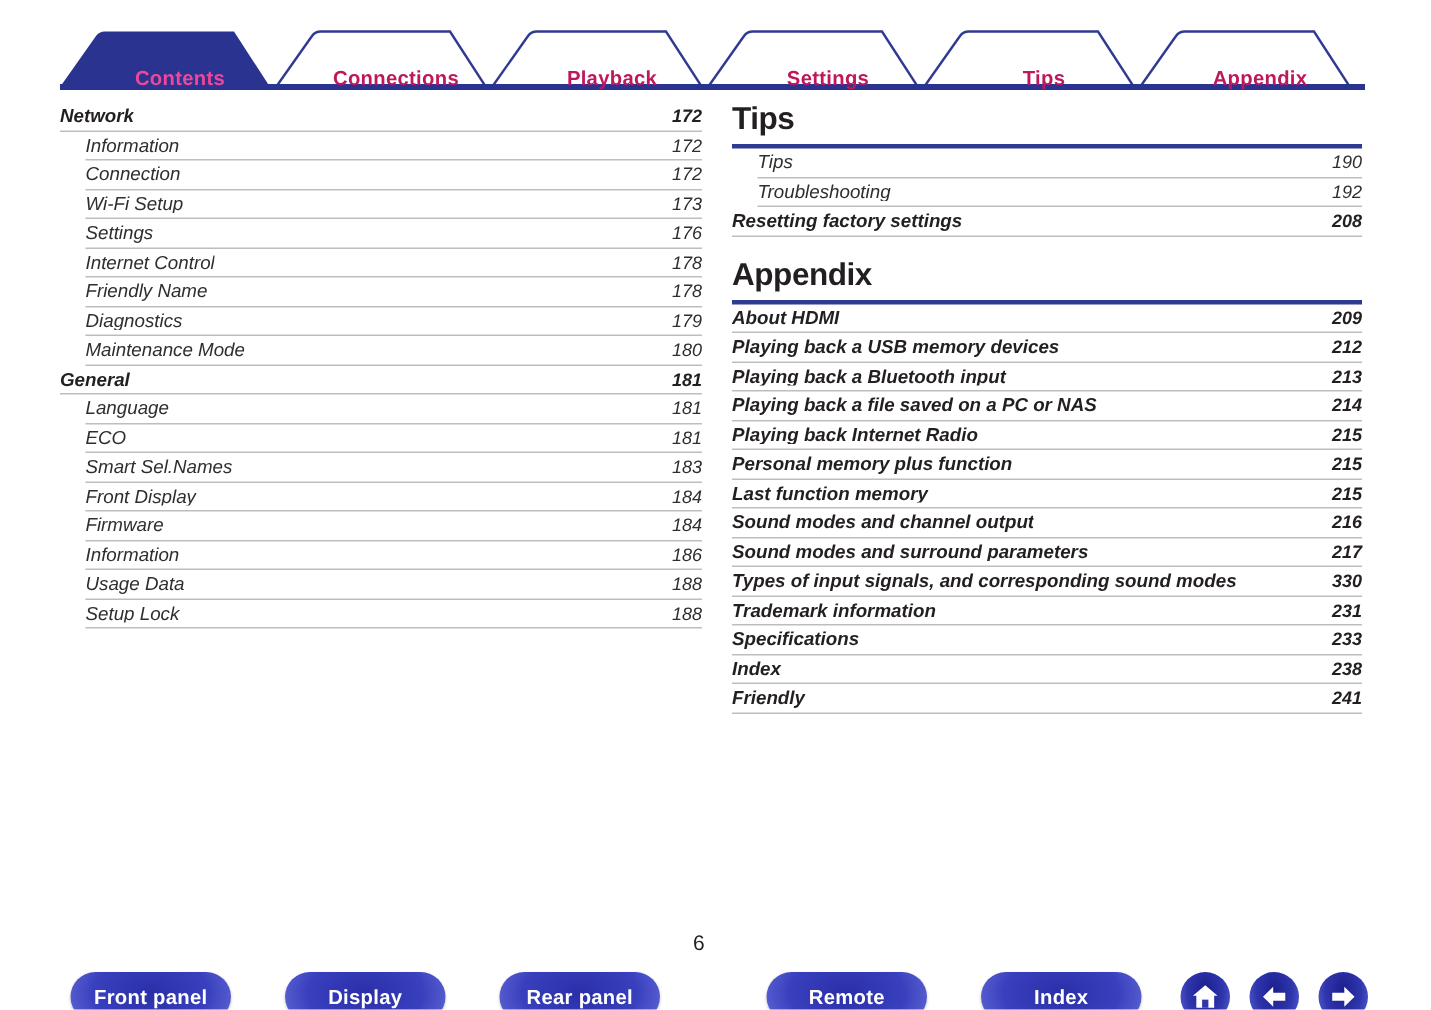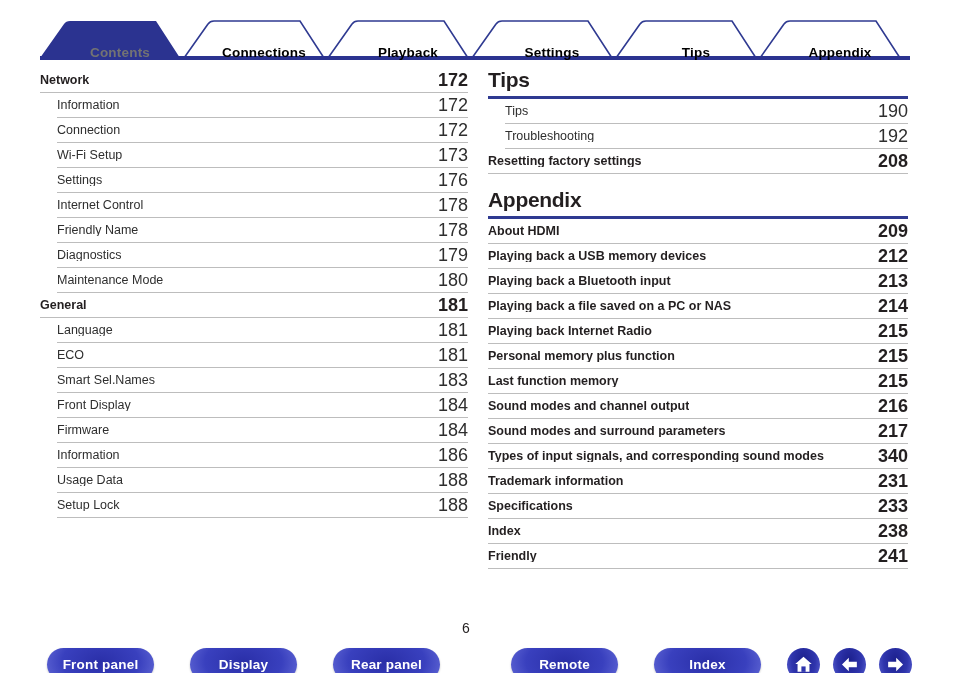--- a/index.html
+++ b/index.html
@@ -19,24 +19,24 @@
   #tabbar svg{display:block;}
   .tab-label{
     position:absolute;
     font-size:13.5px;
     font-weight:bold;
     letter-spacing:.2px;
     text-align:center;
     top:34px;
     transform:translateY(-50%);
     white-space:nowrap;
-    color:#000000;
+    color:#be185d;
     cursor:pointer;
   }
-  .tab-label.active{color:#737373;}
+  .tab-label.active{color:#ec4899;}
 
   
   .col{
     position:absolute;
     top:68px;
   }
   #col-left{left:40px;width:428px;}
   #col-right{left:488px;width:420px;}
 
   .sect-title{
@@ -47,34 +47,35 @@
     margin:0 0 5px 0;
     line-height:1.1;
   }
   .sect-rule{
     height:3px;background:#2f3a91;width:100%;margin-bottom:0px;
   }
 
   
   .row{
     display:flex;
-    align-items:center;
+    align-items:flex-start;
     justify-content:space-between;
     border-bottom:1px solid #bdbdbd;
     line-height:1;
     padding:3px 0 3px 0;
     box-sizing:border-box;
+    font-style:italic;
   }
   .row .t{
     font-size:12.5px;
     white-space:nowrap;
     overflow:hidden;
   }
   .row .p{
-    font-size:18px;
+    font-size:12px;
     padding-left:10px;
     flex:0 0 auto;
   }
   .row.lvl1{
     font-weight:bold;
     margin-left:0;
   }
   .row.lvl1 .t,.row.lvl1 .p{font-weight:bold;}
   .row.lvl2{
     margin-left:17px;
@@ -273,21 +274,21 @@
   <div class="row lvl1">
     <span class="t">Sound modes and channel output</span>
     <span class="p">216</span>
   </div>
   <div class="row lvl1">
     <span class="t">Sound modes and surround parameters</span>
     <span class="p">217</span>
   </div>
   <div class="row lvl1">
     <span class="t">Types of input signals, and corresponding sound modes</span>
-    <span class="p">340</span>
+    <span class="p">330</span>
   </div>
   <div class="row lvl1">
     <span class="t">Trademark information</span>
     <span class="p">231</span>
   </div>
   <div class="row lvl1">
     <span class="t">Specifications</span>
     <span class="p">233</span>
   </div>
   <div class="row lvl1">

